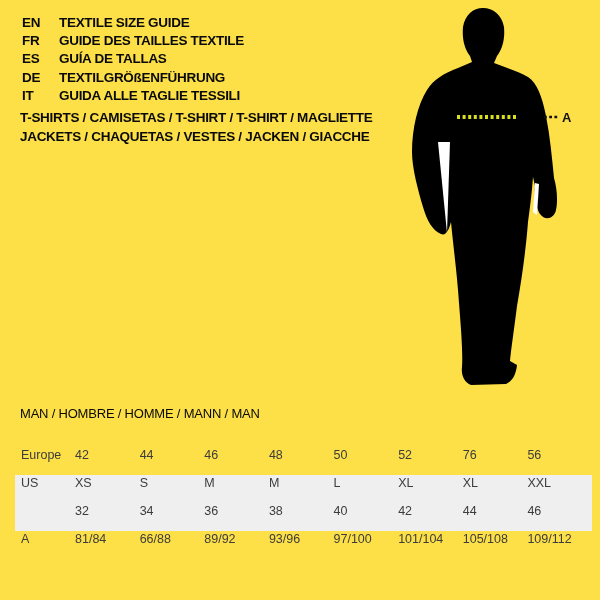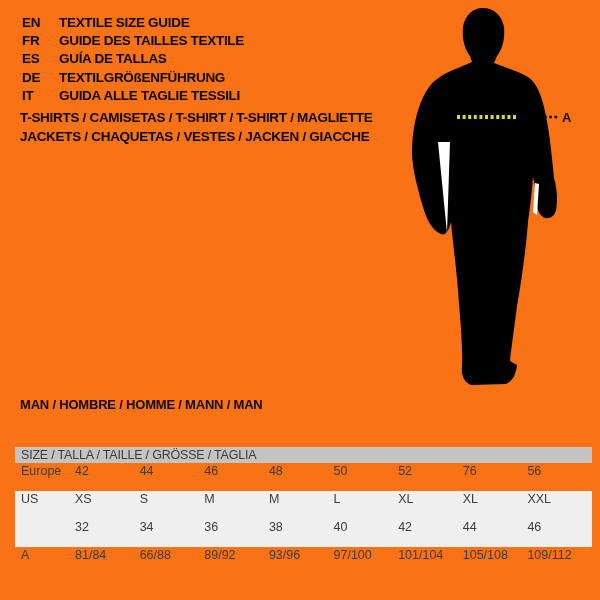--- a/index.html
+++ b/index.html
@@ -1,33 +1,33 @@
 <!DOCTYPE html>
 <html><head>
 <meta charset="utf-8">
 <style>
   * { margin:0; padding:0; box-sizing:border-box; }
   html,body { background:#ffffff; }
   .canvas {
-    position:relative; width:600px; height:600px; background:#f97316;
+    position:relative; width:600px; height:600px; background:#fde047;
     font-family:"Liberation Sans","DejaVu Sans",sans-serif;
     color:#0a0a0a; overflow:hidden;
   }
   
   .lang-list { position:absolute; left:22px; top:13px; }
   .lang-row { display:flex; height:18.4px; align-items:center; }
   .lang-code { width:37px; font-size:13.5px; font-weight:bold; letter-spacing:-0.3px; }
   .lang-label { font-size:13.5px; font-weight:bold; letter-spacing:-0.3px; white-space:nowrap; }
   
   .category-block { position:absolute; left:20px; top:108px; }
   .category-line { font-size:13.5px; font-weight:bold; letter-spacing:-0.3px; line-height:19px; white-space:nowrap; }
   
   .figure-svg { position:absolute; left:0; top:0; width:600px; height:400px; }
   
-  .section-title { position:absolute; left:20px; top:397px; font-size:13px; font-weight:bold; letter-spacing:-0.2px; }
+  .section-title { position:absolute; left:20px; top:406px; font-size:13px; font-weight:normal; letter-spacing:-0.2px; }
   
   .size-table { position:absolute; left:15px; top:447px; width:577px; font-size:12.5px; color:#3c3c3c; }
   .t-header { background:#c4c4c4; height:16px; line-height:16px; padding-left:6px; letter-spacing:-0.2px; }
   .t-row { display:grid; grid-template-columns:60px repeat(8,1fr); height:28px; line-height:16.5px; }
   .t-row.shaded { background:#efefef; }
   .t-label { text-align:left; padding-left:6px; }
   .t-cell { text-align:left; }
   
   .footnote { position:absolute; left:20px; top:547px; font-size:12.5px; font-weight:bold; letter-spacing:-0.2px; }
 </style>
@@ -98,21 +98,20 @@
     <path fill="#ffffff" d="M438,142 L450,142 L447,233 Z"></path>
     <path fill="#ffffff" d="M535,183 L539,184 L537,215 L533,212 Z"></path>
     <line x1="457" y1="117" x2="517" y2="117" stroke="#d9e021" stroke-width="4" stroke-dasharray="3 2.6"></line>
     <line x1="544" y1="117" x2="559" y2="117" stroke="#111111" stroke-width="2.4" stroke-dasharray="2.8 2.4"></line>
     <text x="562" y="122" font-size="13" font-weight="bold" fill="#111111">A</text>
   </svg>
 
   <div class="section-title">MAN / HOMBRE / HOMME / MANN / MAN</div>
 
   <div class="size-table">
-    <div class="t-header">SIZE / TALLA / TAILLE / GRÖSSE / TAGLIA</div>
 
     <div class="t-row">
       <span class="t-label">Europe</span>
       <span class="t-cell">42</span>
       <span class="t-cell">44</span>
       <span class="t-cell">46</span>
       <span class="t-cell">48</span>
       <span class="t-cell">50</span>
       <span class="t-cell">52</span>
       <span class="t-cell">76</span>

